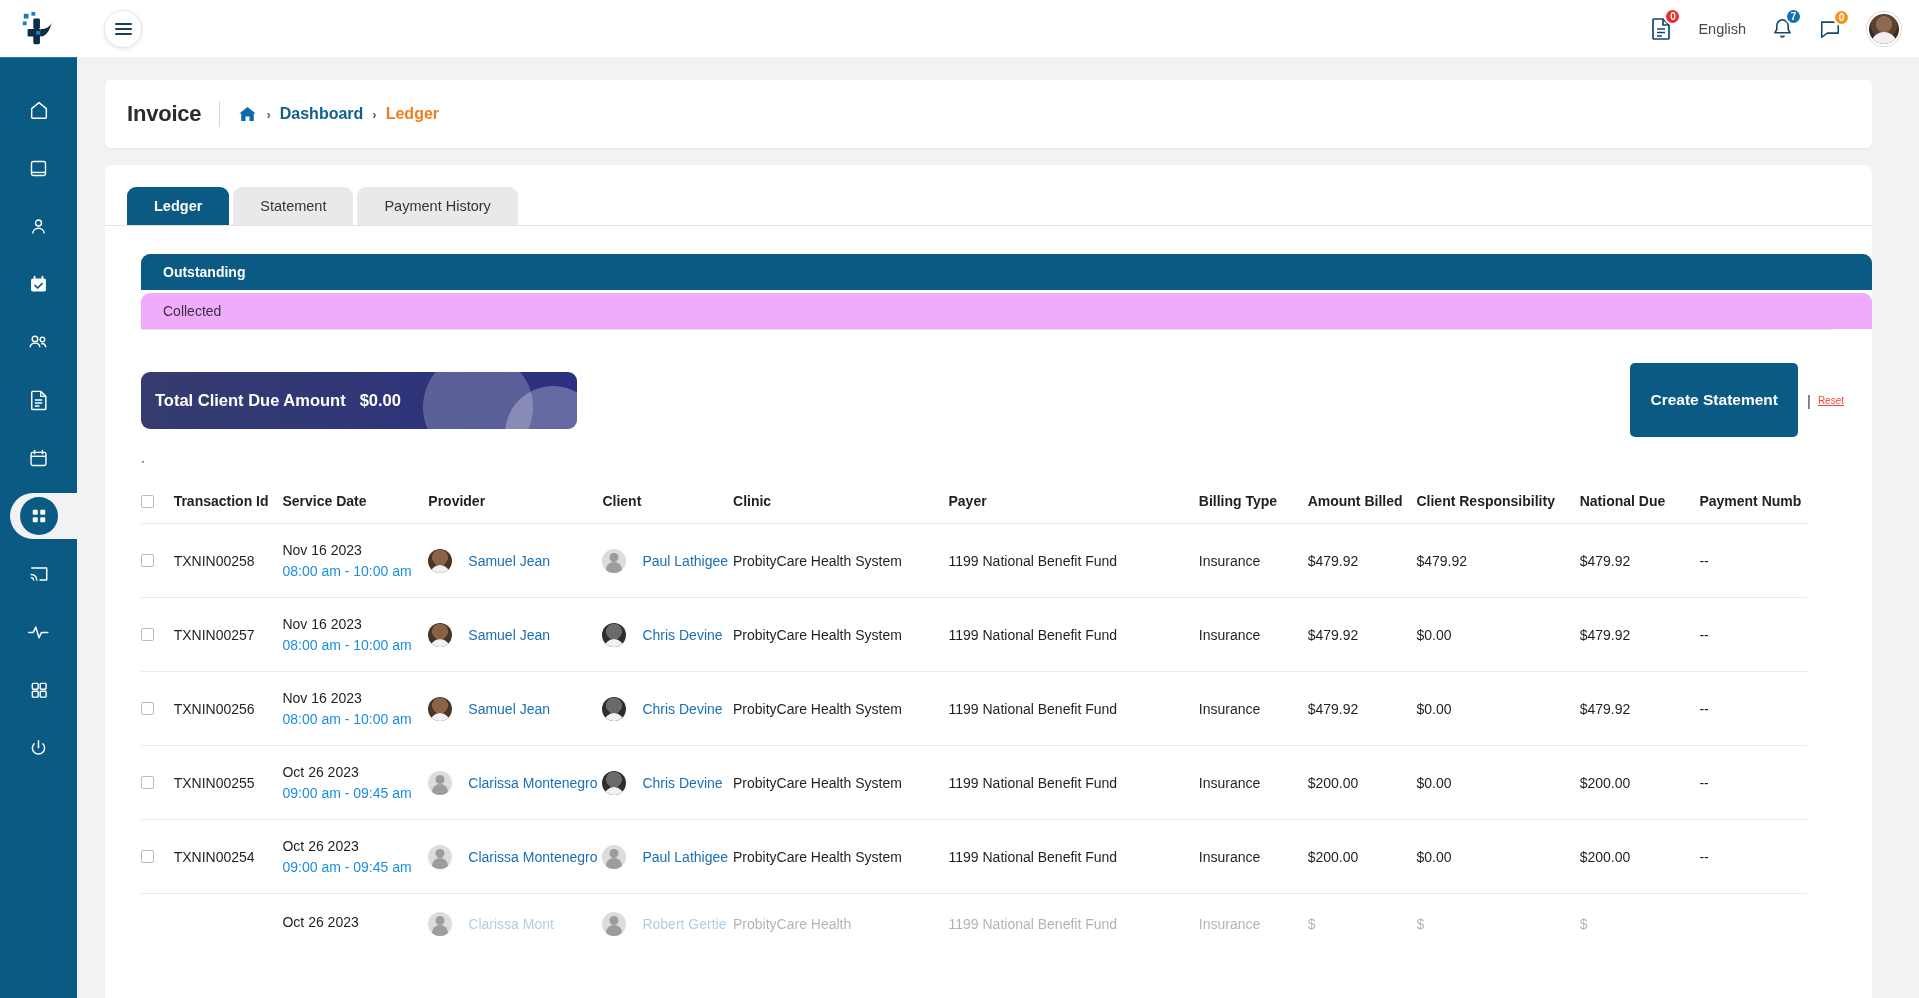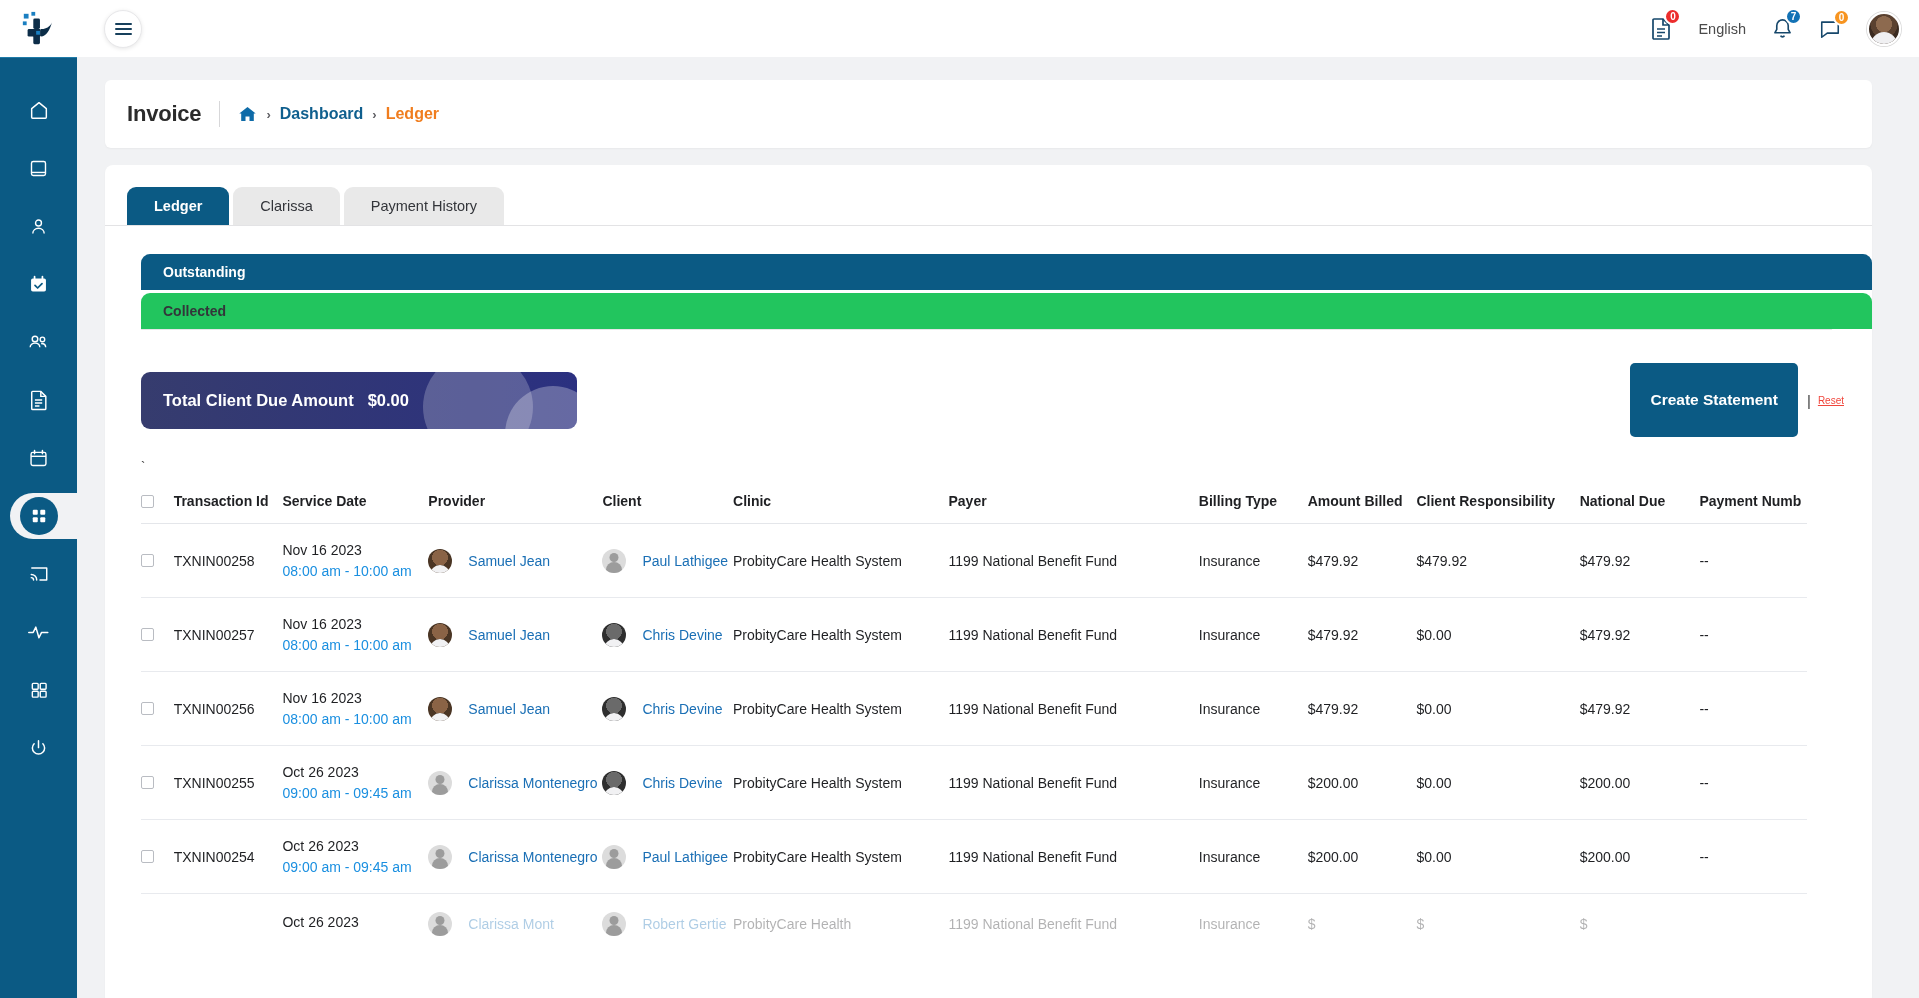--- a/index.html
+++ b/index.html
@@ -119,29 +119,29 @@
     border-radius: 9px 9px 0 0; font-size: 14.5px; cursor: pointer;
     background: #e9e9e9; color: #33353a;
   }
   .tab.active { background: #0b5a84; color: #fff; font-weight: bold; }
   .tabs-rule { height: 1px; background: #e3e3e5; margin: 0 0 0 0; }
 
   .subtabs { display: flex; padding: 28px 0 0 36px; gap: 3px; flex-direction: column; }
   .subtab {
     height: 36px; padding: 0 22px; display: flex; align-items: center;
     border-radius: 9px 9px 0 0; font-size: 14px; cursor: pointer;
-    background: #22c55e; color: #33353a; font-weight: bold;
+    background: #f0abfc; color: #33353a;
   }
   .subtab.active { background: #0b5a84; color: #fff; font-weight: bold; }
   .subtabs-rule { height: 1px; background: #e6e6e8; margin-left: 36px; margin-right: 40px; }
 
   .cards-row { display: flex; align-items: center; padding: 33px 0 0 36px; }
   .sumcard {
     height: 57px; border-radius: 9px; display: flex; align-items: center;
-    padding-left: 22px; color: #fff; font-size: 16.5px; font-weight: bold;
+    padding-left: 14px; color: #fff; font-size: 16.5px; font-weight: bold;
     position: relative; overflow: hidden;
   }
   .sumcard .amt { margin-left: 14px; }
   .card-client { width: 436px; background: linear-gradient(90deg,#363c6e 0%,#2b3080 100%); }
   .card-ins    { width: 535px; background: linear-gradient(90deg,#b06ef0 0%,#a84ff0 100%); margin-left: 34px; }
   .blob-a, .blob-b { position: absolute; border-radius: 50%; pointer-events: none; }
   .card-client .blob-a { width: 110px; height: 110px; right: 44px; top: -20px; background: rgba(255,255,255,.22); }
   .card-client .blob-b { width: 96px;  height: 96px;  right: -24px; top: 14px;  background: rgba(255,255,255,.28); }
   .card-ins .blob-a { width: 110px; height: 110px; right: 40px; top: -22px; background: rgba(255,255,255,.20); }
   .card-ins .blob-b { width: 96px;  height: 96px;  right: -26px; top: 12px;  background: rgba(255,255,255,.26); }
@@ -390,21 +390,21 @@
     <span class="chev">›</span>
     <span class="crumb-link">Dashboard</span>
     <span class="chev">›</span>
     <span class="crumb-current">Ledger</span>
   </div>
 
   <div class="panel">
 
     <div class="tabs">
       <div class="tab active">Ledger</div>
-      <div class="tab">Clarissa</div>
+      <div class="tab">Statement</div>
       <div class="tab">Payment History</div>
     </div>
     <div class="tabs-rule"></div>
 
     <div class="subtabs">
       <div class="subtab active">Outstanding</div>
       <div class="subtab">Collected</div>
     </div>
     <div class="subtabs-rule"></div>
 

